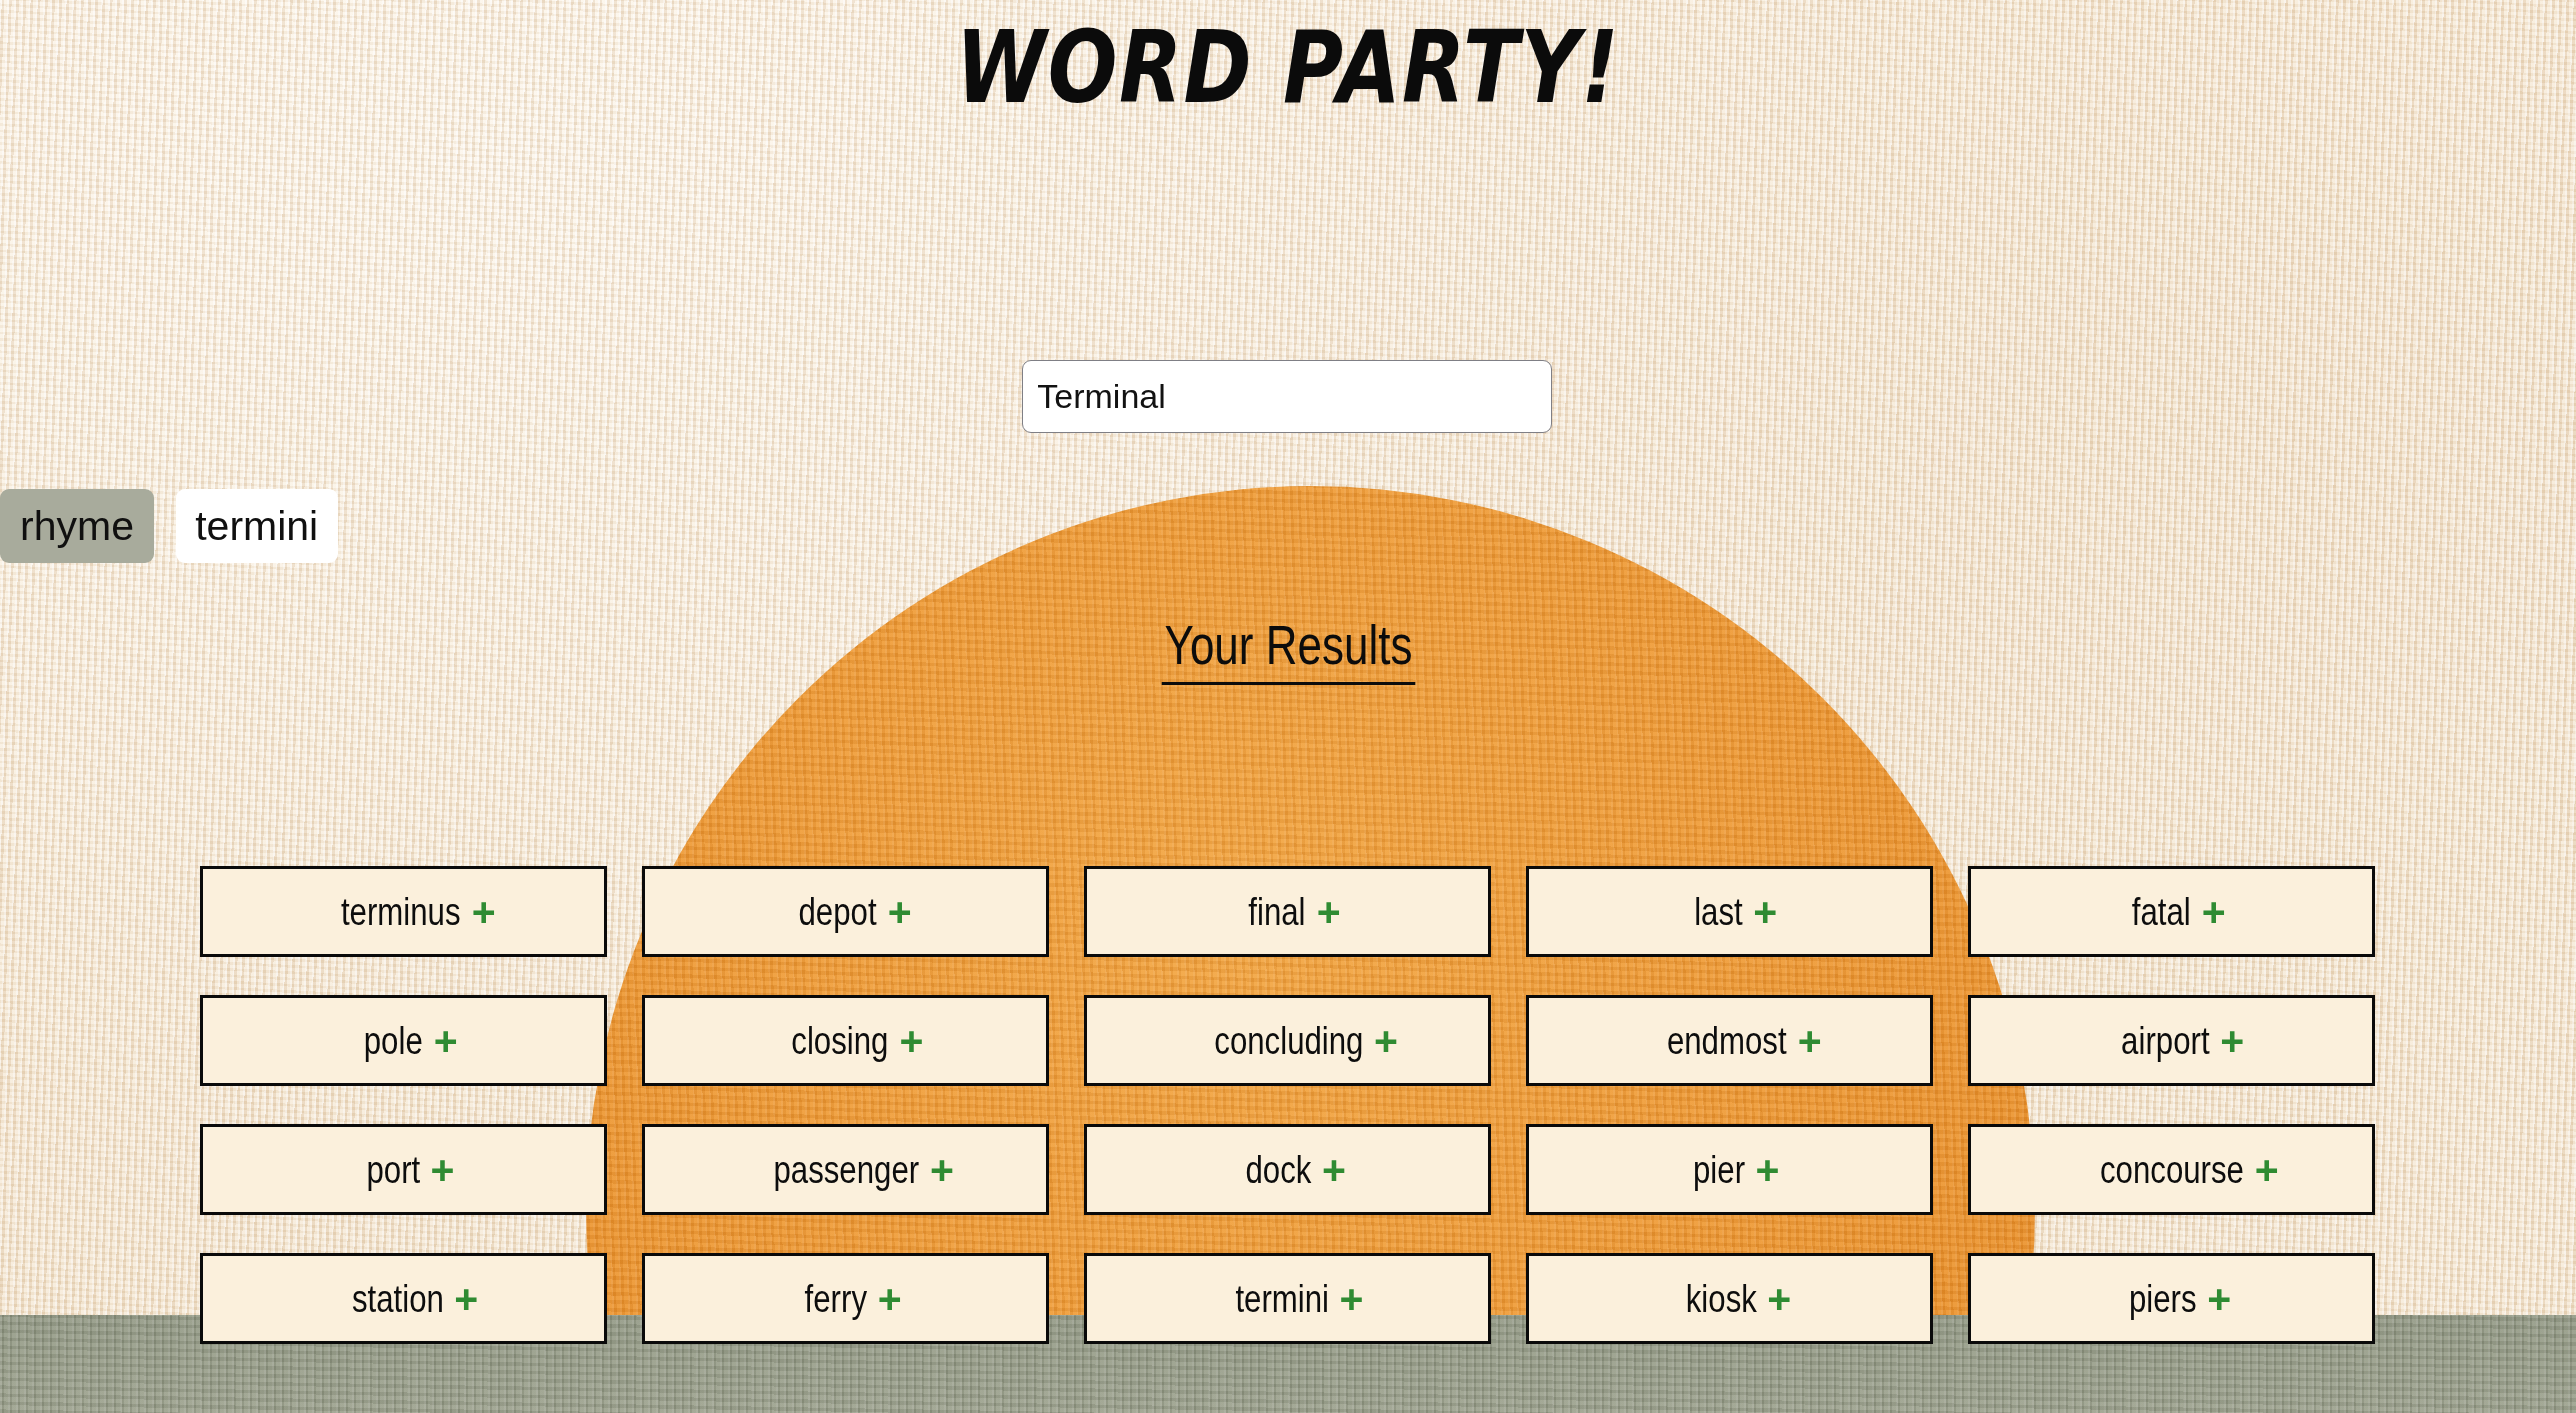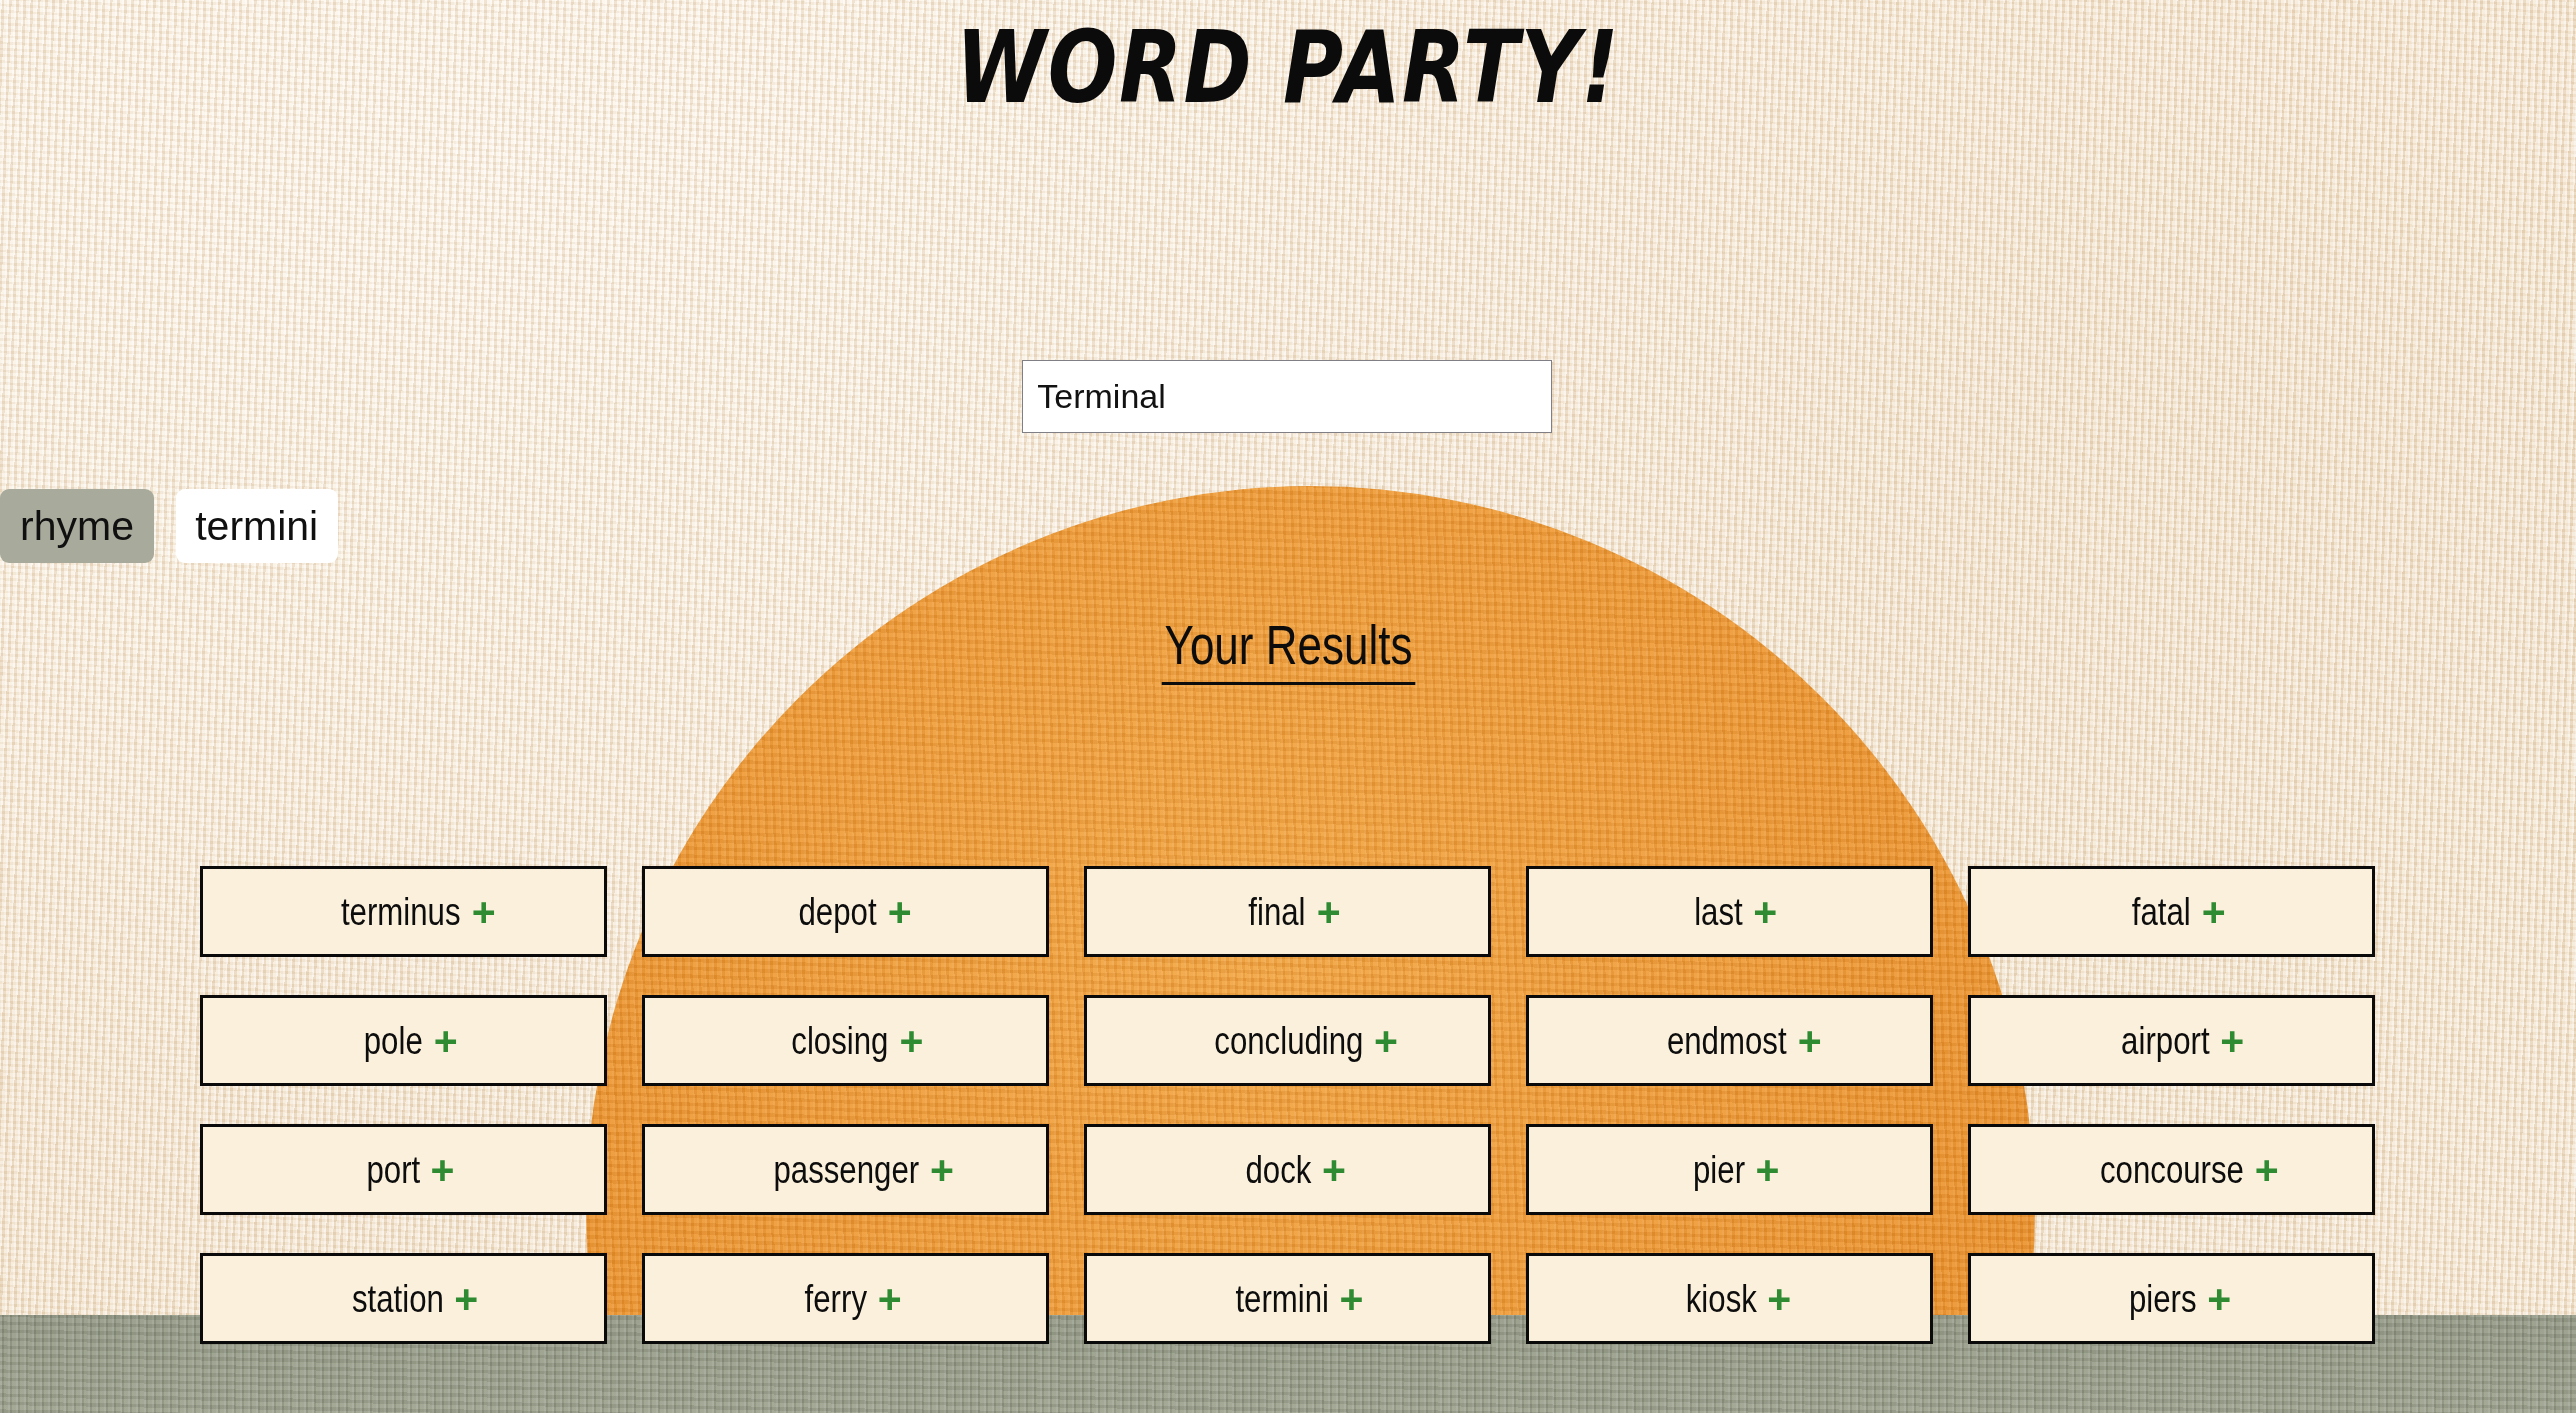--- a/index.html
+++ b/index.html
@@ -117,21 +117,21 @@
 
   #search-input {
     position: absolute;
     left: 1022px;
     top: 360px;
     width: 530px;
     height: 73px;
     box-sizing: border-box;
     background: #ffffff;
     border: 1.8px solid #7f7f85;
-    border-radius: 0;
+    border-radius: 9px;
     padding: 0 14.3px;
     font-family: "Liberation Sans", sans-serif;
     font-size: 34px;
     color: #121212;
     outline: none;
   }
 
   #mode-row {
     position: absolute;
     left: 0;

